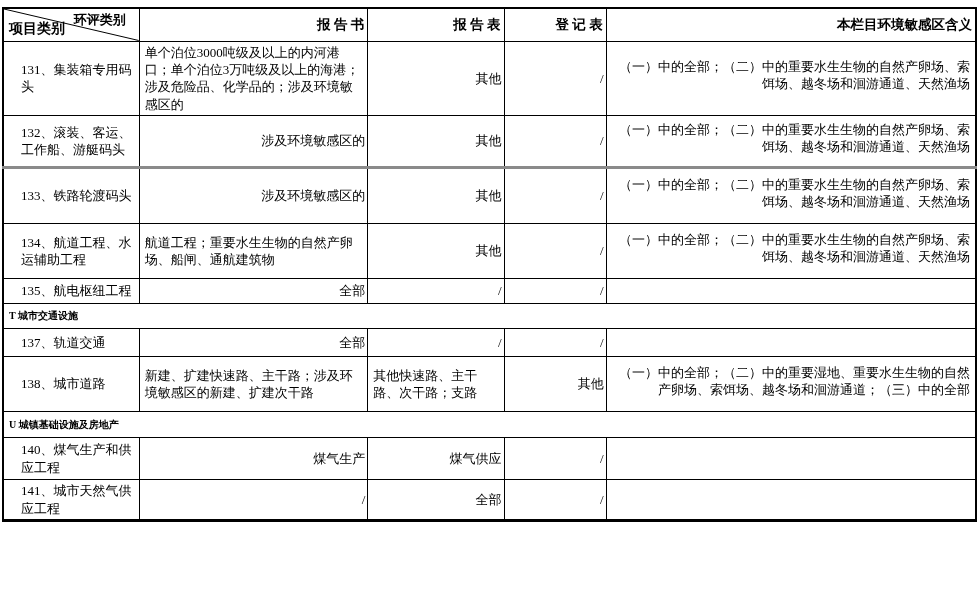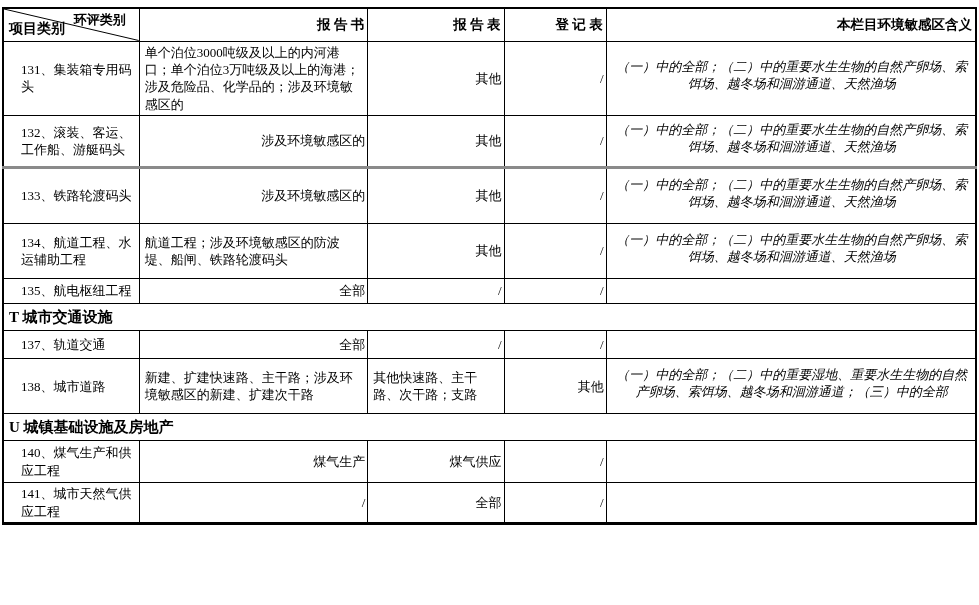--- a/index.html
+++ b/index.html
@@ -36,25 +36,25 @@
     padding:2px 3px;
   }
   
   th.diag{position:relative;padding:0;}
   th.diag .diag-svg{position:absolute;left:0;top:0;width:100%;height:100%;}
   th.diag .diag-top{position:absolute;top:2px;right:13px;font-weight:bold;font-size:13px;}
   th.diag .diag-bottom{position:absolute;bottom:2px;left:5px;font-weight:bold;font-size:14px;}
   td.c0{text-align:left;padding:2px 3px 2px 17px;}
   td.c1,td.c2,td.c3{text-align:left;}
   td.center{text-align:right;padding-left:2px;padding-right:2px;}
-  td.c4{text-align:center;padding:2px 5px 8px 7px;font-style:italic;}
+  td.c4{text-align:right;padding:2px 5px 8px 7px;}
   td.section-cell{
     font-weight:bold;
     text-align:left;
-    font-size:15px;
+    font-size:10px;
     padding:3px 3px 3px 5px;
   }
   tr.page-break td{border-bottom:3px solid var(--page-break-color,#8a8a8a);}
 </style>
 </head>
 <body>
 
 <div class="page">
   <table>
     <colgroup>
@@ -96,21 +96,21 @@
         </tr>
         <tr style="height: 56px;">
           <td class="c0">133、铁路轮渡码头</td>
           <td class="c1 center">涉及环境敏感区的</td>
           <td class="c2 center">其他</td>
           <td class="c3 center">/</td>
           <td class="c4">（一）中的全部；（二）中的重要水生生物的自然产卵场、索饵场、越冬场和洄游通道、天然渔场</td>
         </tr>
         <tr style="height: 55px;">
           <td class="c0">134、航道工程、水运辅助工程</td>
-          <td class="c1">航道工程；涉及环境敏感区的防波堤、船闸、铁路轮渡码头</td>
+          <td class="c1">航道工程；重要水生生物的自然产卵场、船闸、通航建筑物</td>
           <td class="c2 center">其他</td>
           <td class="c3 center">/</td>
           <td class="c4">（一）中的全部；（二）中的重要水生生物的自然产卵场、索饵场、越冬场和洄游通道、天然渔场</td>
         </tr>
         <tr style="height: 25px;">
           <td class="c0">135、航电枢纽工程</td>
           <td class="c1 center">全部</td>
           <td class="c2 center">/</td>
           <td class="c3 center">/</td>
           <td class="c4"></td>

